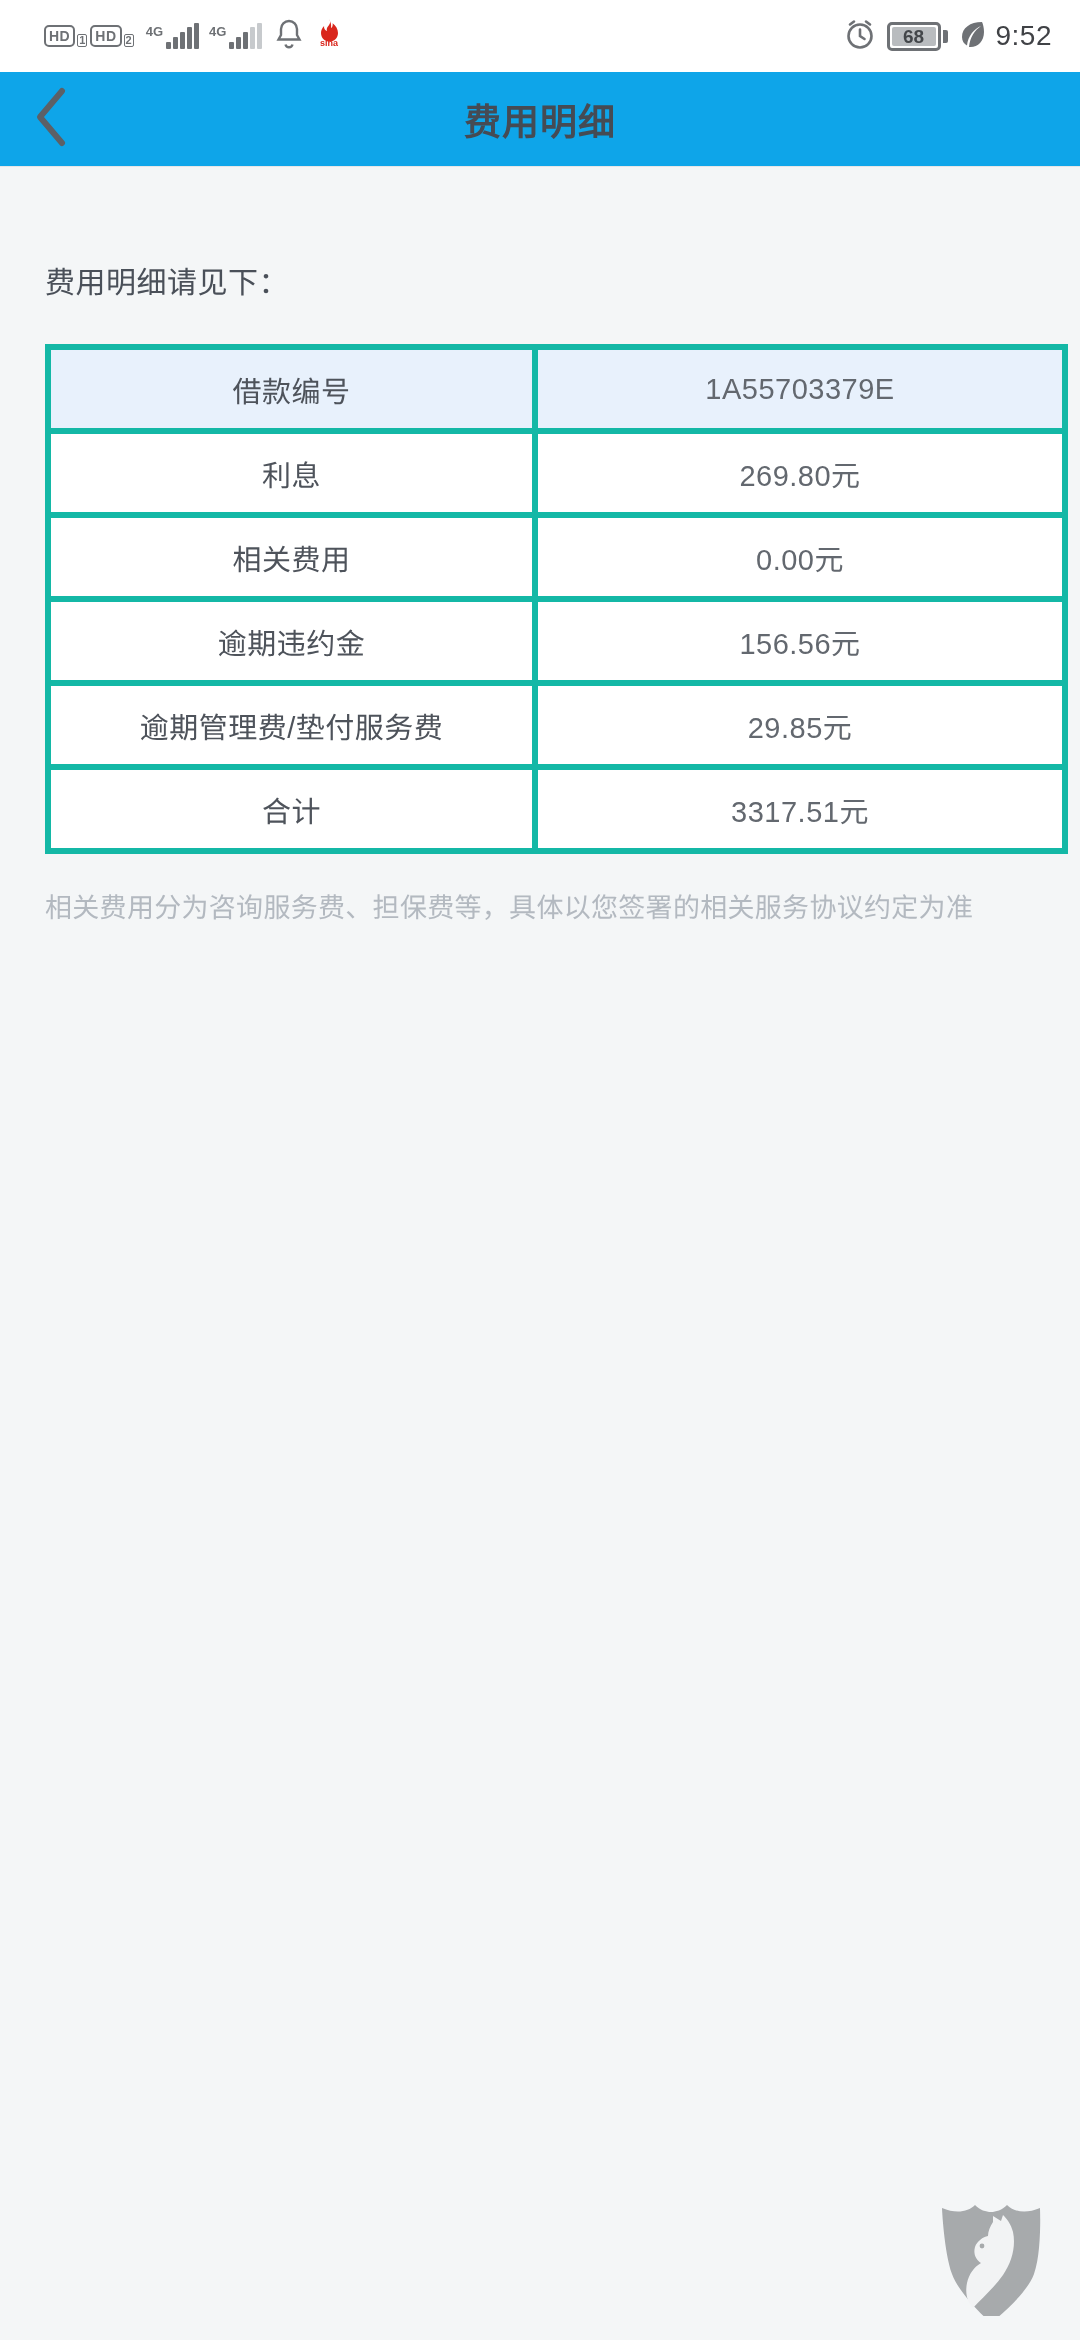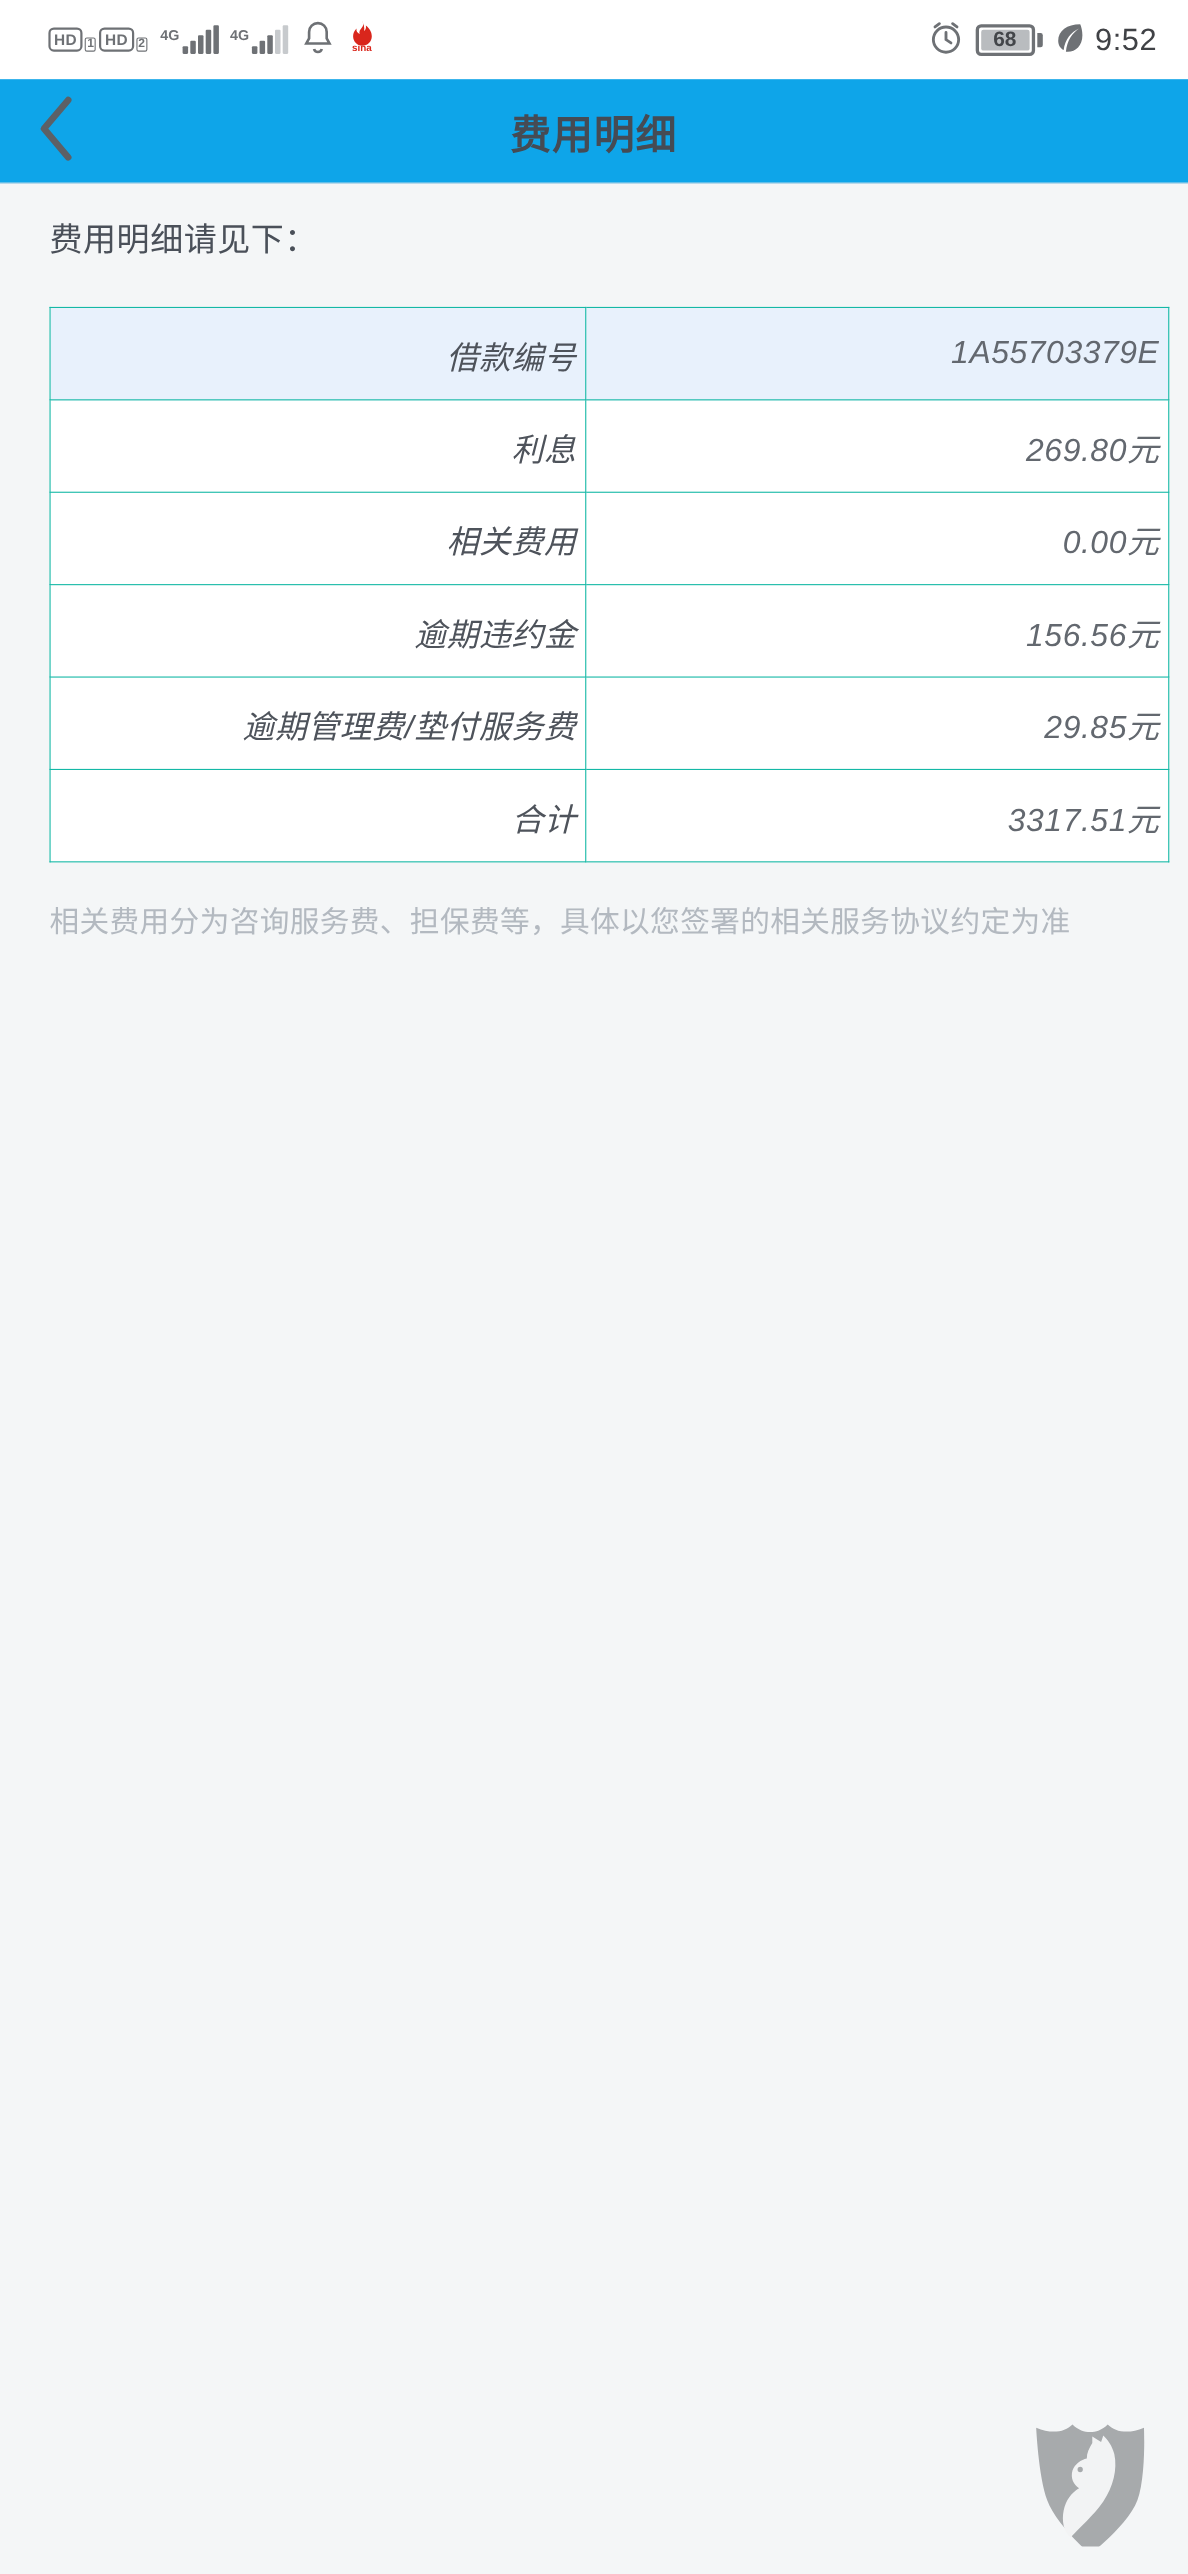--- a/index.html
+++ b/index.html
@@ -171,40 +171,39 @@
     letter-spacing: 1px;
   }
 
   
   .content {
     padding: 0 45px;
   }
   .section-lead {
     font-size: 30px;
     color: #4a5059;
-    margin-top: 26px;
+    margin-top: 91px;
     margin-bottom: 0;
     letter-spacing: .5px;
   }
 
   .fee-table {
     margin-top: 42px;
     width: 990px;
     border-collapse: collapse;
     table-layout: fixed;
     background: #ffffff;
   }
   .fee-table td {
-    border: 1px solid #14b8a6;
+    border: 6px solid #14b8a6;
     height: 84px;
-    text-align: right;
+    text-align: center;
     vertical-align: middle;
     padding: 0 8px;
     box-sizing: border-box;
-    font-style: italic;
   }
   .fee-table .col-label { width: 487px; }
   .fee-table .col-value { width: 530px; }
 
   .fee-table tr.header-row td {
     background: #e8f1fc;
   }
   .cell-label {
     font-size: 29px;
     color: #4e535b;

